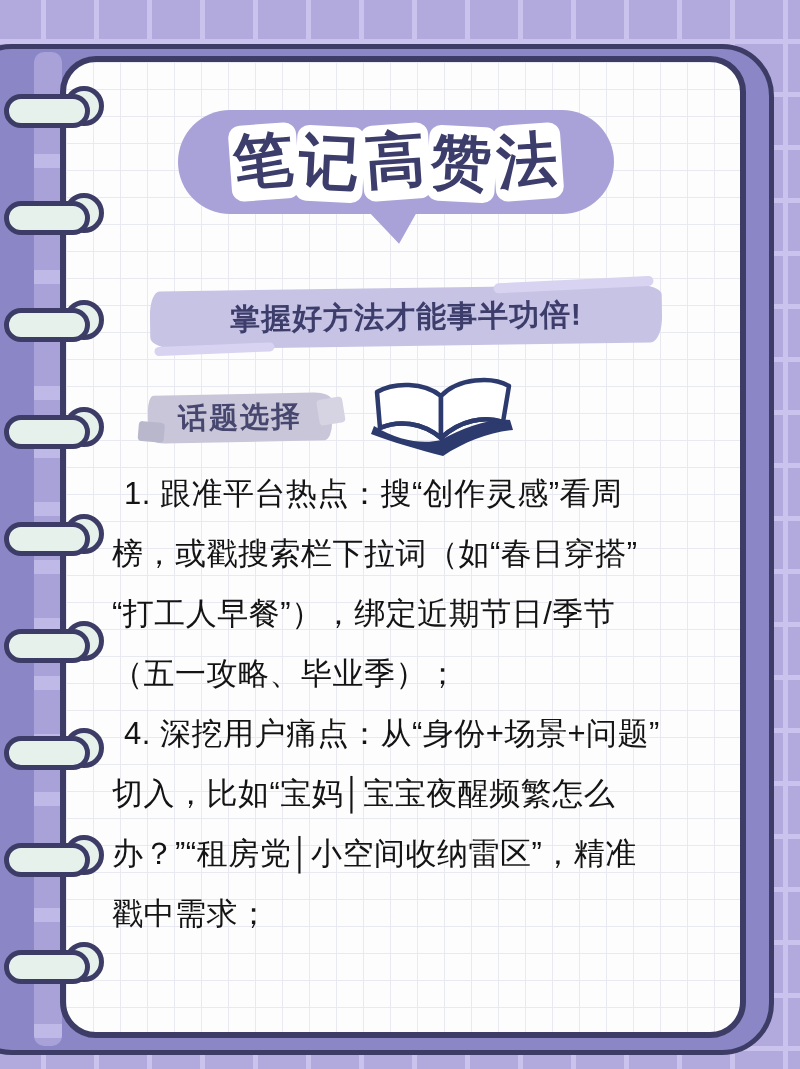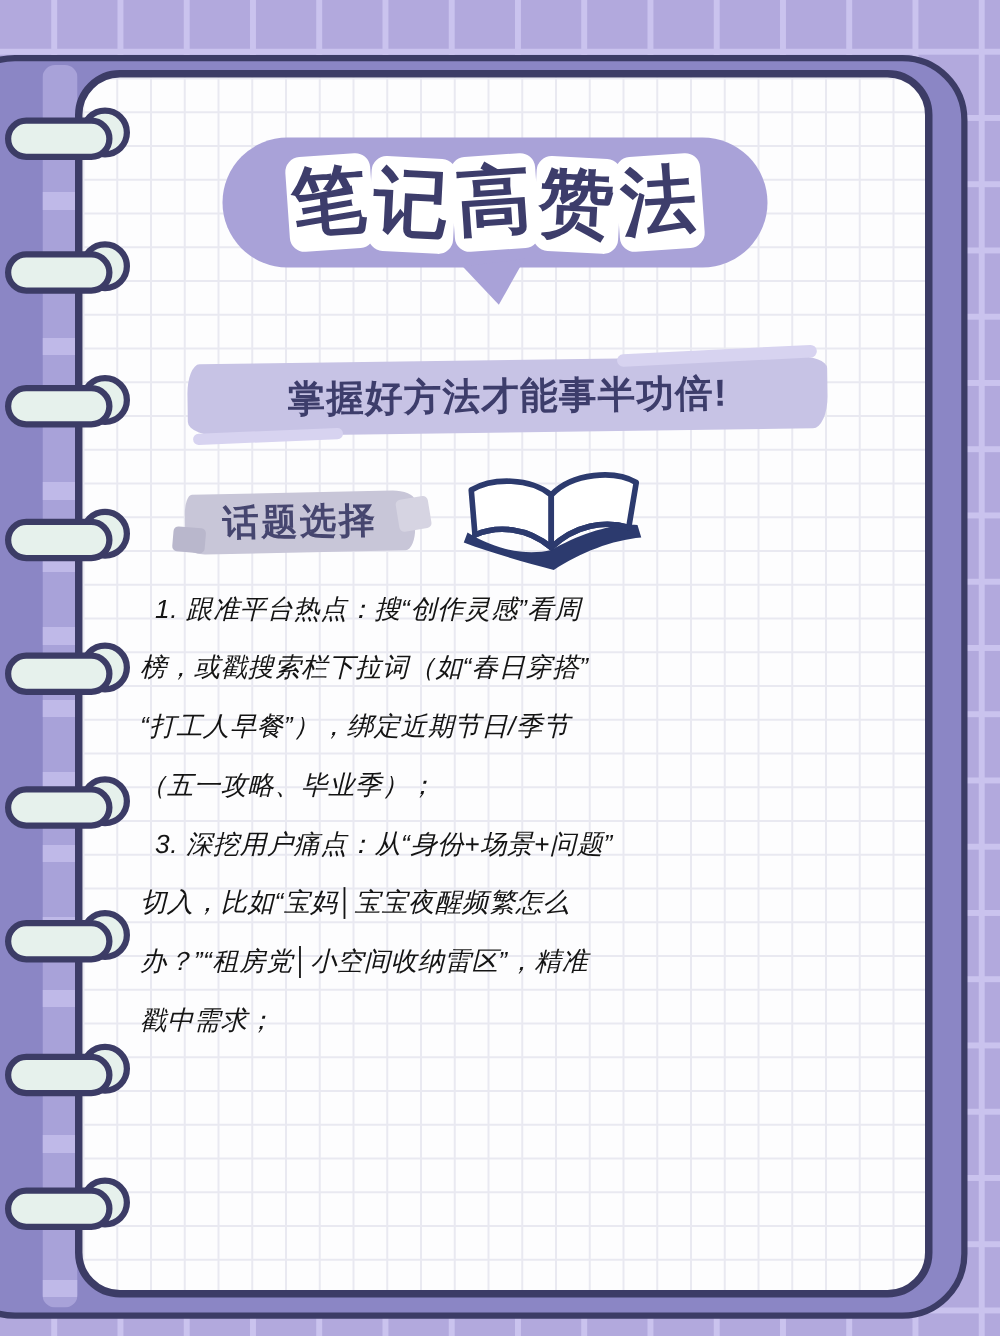--- a/index.html
+++ b/index.html
@@ -103,21 +103,21 @@
   .label-hl::after{
     content:""; position:absolute; right:-12px; top:6px; width:26px; height:26px;
     background:#d6d4e2; transform:rotate(-8deg); border-radius:4px;
   }
   .section-label{ font-size:29px; font-weight:700; color:#46466f; letter-spacing:2px; }
   .book-icon{ position:absolute; left:362px; top:370px; }
 
   
   .body-text{
     position:absolute; left:112px; top:464px; width:640px;
-    font-size:21px; line-height:47px; color:#141414; letter-spacing:0.5px;font-style:italic;
+    font-size:31px; line-height:60px; color:#141414; letter-spacing:0.5px;
   }
   .body-text p{ white-space:pre-line; text-indent:12px; }
 </style>
 </head>
 <body>
 
 <div class="screen">
 
   <div class="cover"></div>
   <div class="spine"></div>
@@ -180,19 +180,19 @@
     <path d="M79 26 C62 12 32 12 15 22 L18 58 C36 50 60 52 79 68 Z" fill="#ffffff" stroke="#2c3a6e" stroke-width="4.5" stroke-linejoin="round"></path>
     <path d="M79 26 C96 8 130 6 147 16 L141 52 C122 46 98 50 79 68 Z" fill="#ffffff" stroke="#2c3a6e" stroke-width="4.5" stroke-linejoin="round"></path>
     <path d="M18 58 C36 50 60 52 79 68 M141 52 C122 46 98 50 79 68" stroke="#2c3a6e" stroke-width="4.5" fill="none" stroke-linecap="round"></path>
   </svg>
 
   <div class="body-text">
     <p>1. 跟准平台热点：搜“创作灵感”看周
 榜，或戳搜索栏下拉词（如“春日穿搭”
 “打工人早餐”），绑定近期节日/季节
 （五一攻略、毕业季）；</p>
-    <p>3. 深挖用户痛点：从“身份+场景+问题”
+    <p>4. 深挖用户痛点：从“身份+场景+问题”
 切入，比如“宝妈│宝宝夜醒频繁怎么
 办？”“租房党│小空间收纳雷区”，精准
 戳中需求；</p>
   </div>
 
 </div>
 
 </body></html>

